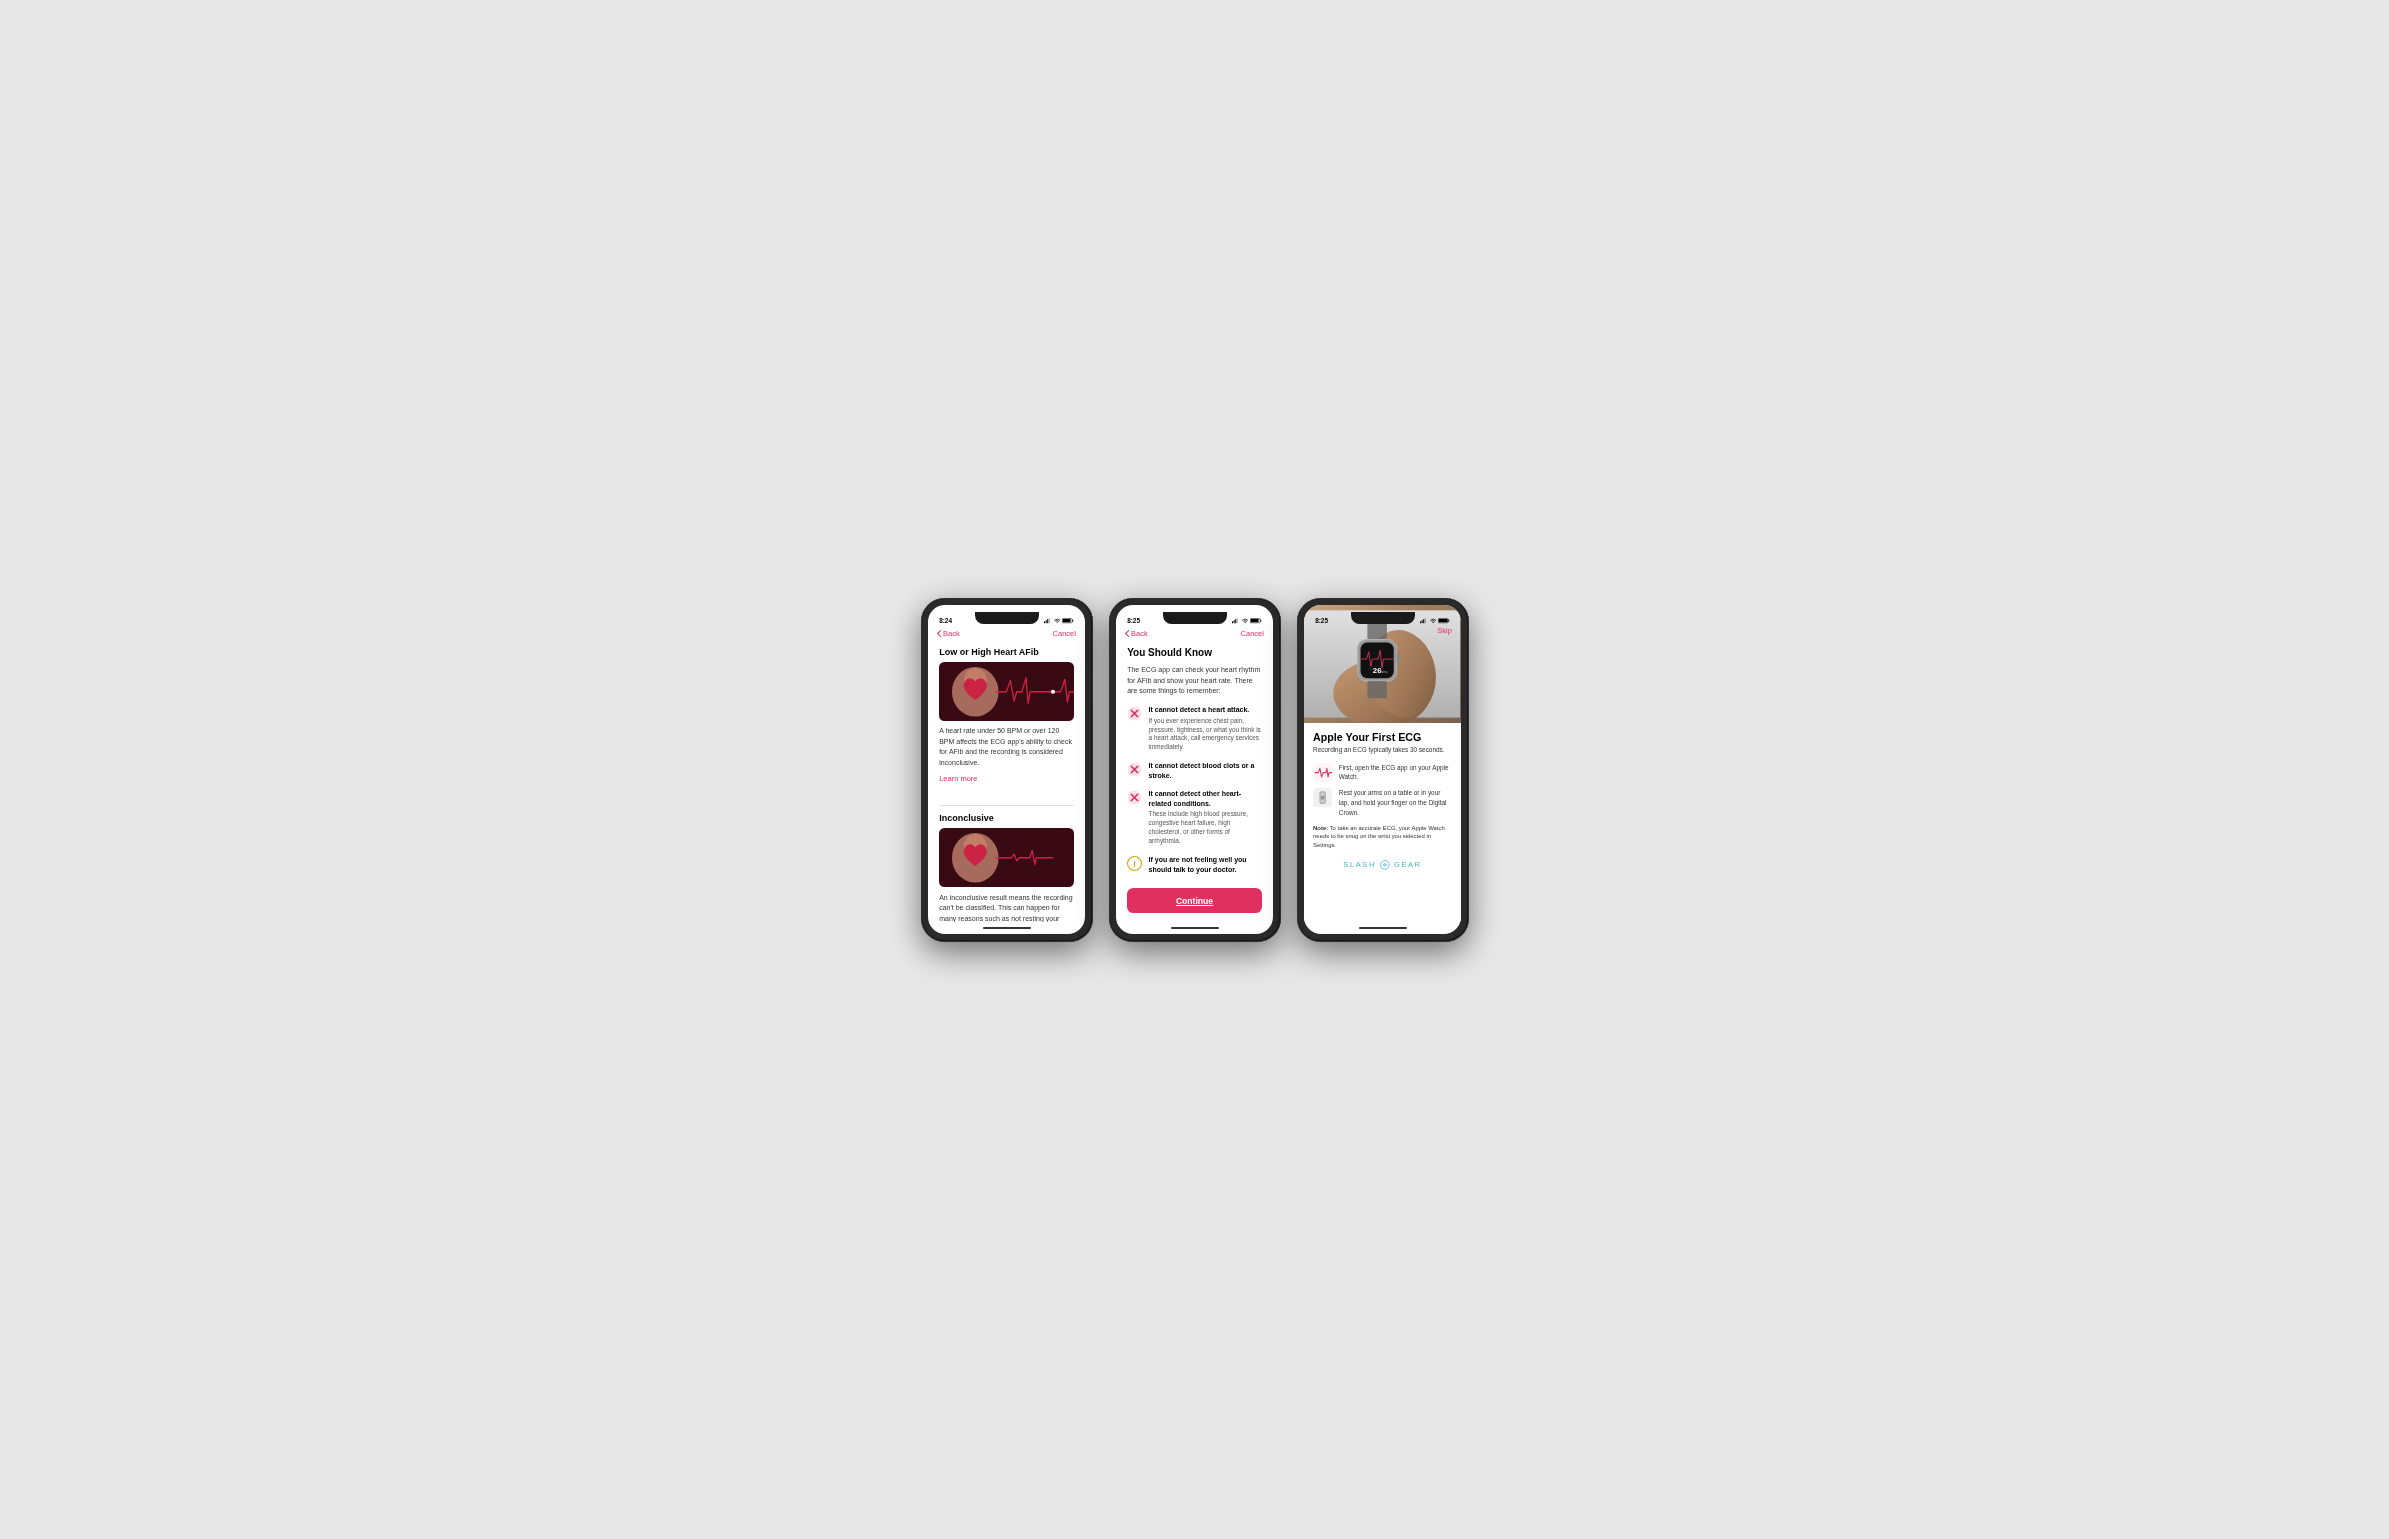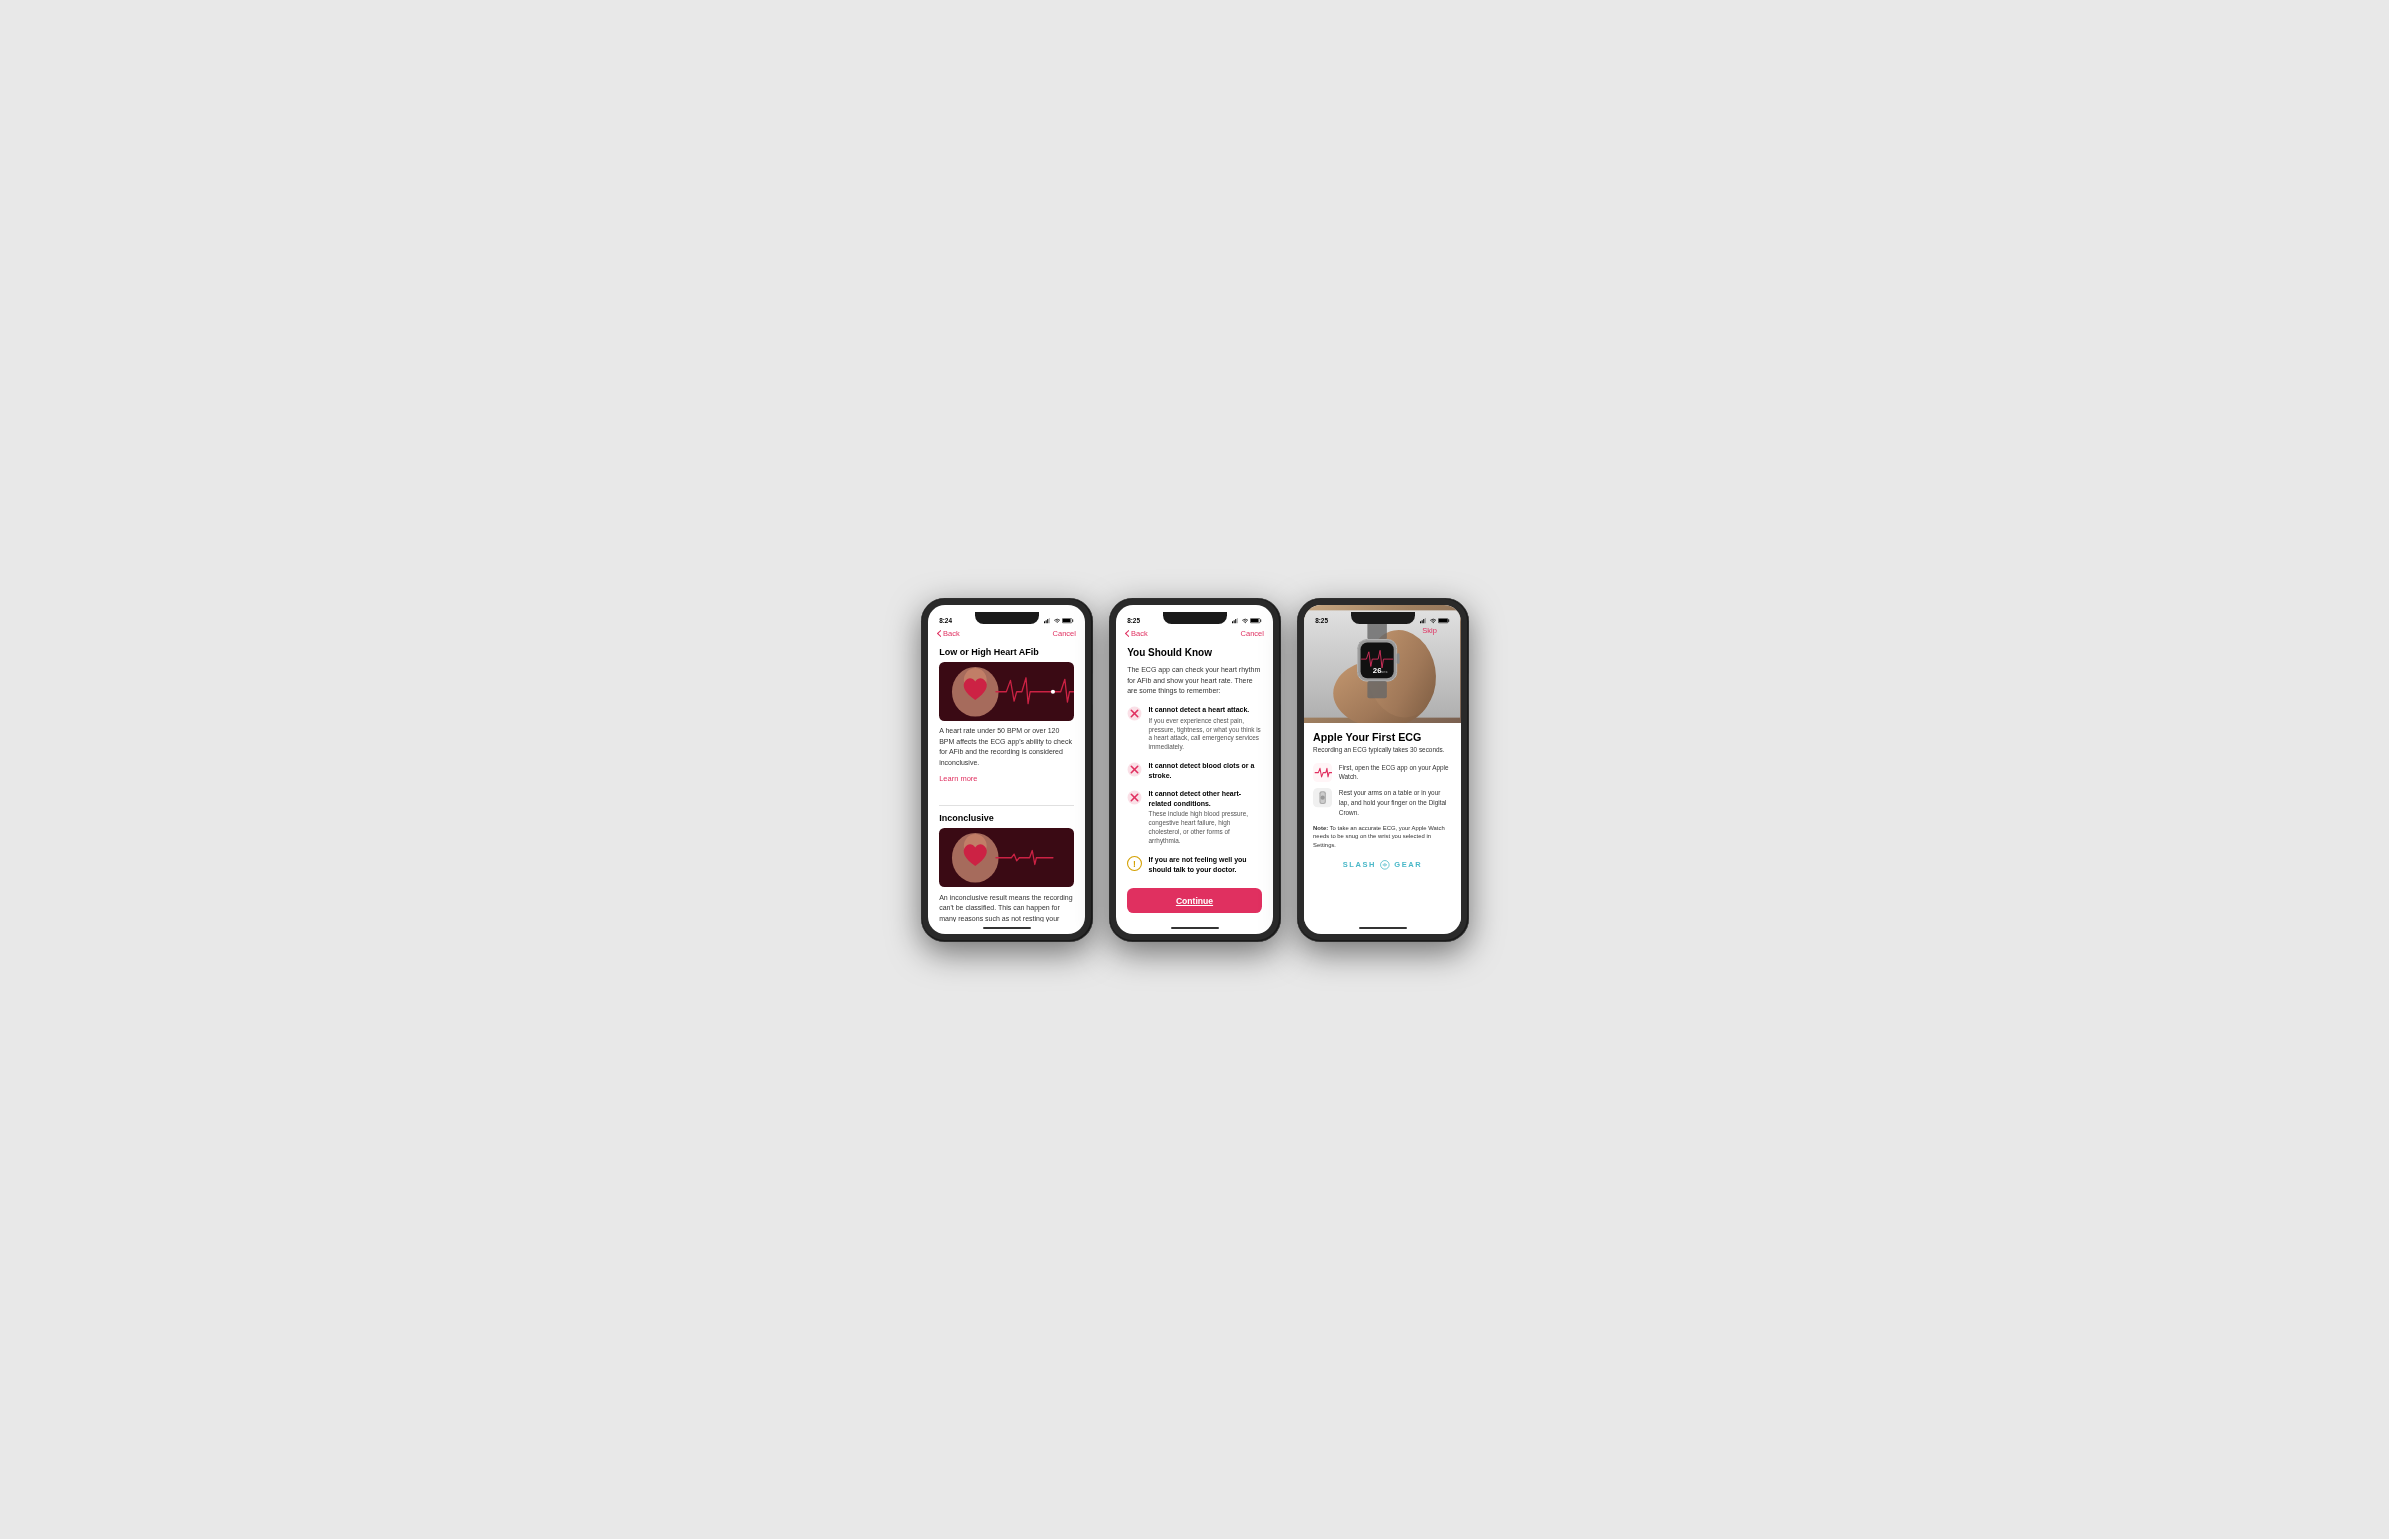--- a/index.html
+++ b/index.html
@@ -548,21 +548,21 @@
                 <path d="M1 4 Q6 -0.5 11 4" stroke="#000" stroke-width="1.5" fill="none" stroke-linecap="round"></path>
               </svg>
               <svg width="11.8" height="5.4" viewBox="0 0 22 10">
                 <rect x="0" y="1" width="19" height="8" rx="2" stroke="#000" stroke-width="1" fill="none"></rect>
                 <rect x="1" y="2" width="17" height="6" rx="1" fill="#000"></rect>
                 <path d="M20 3.5 L20 6.5" stroke="#000" stroke-width="1.5" stroke-linecap="round"></path>
               </svg>
             </div>
           </div>
 
-          <div class="nav-bar" style="position:absolute;top:18px;left:0;right:15px;">
+          <div class="nav-bar" style="position:absolute;top:18px;left:0;right:0;">
             <span></span>
             <span class="nav-action">Skip</span>
           </div>
         </div>
 
         <div class="ecg-card">
           <h2 class="ecg-main-title">Apple Your First ECG</h2>
           <p class="ecg-sub-desc">Recording an ECG typically takes 30 seconds.</p>
 
           <div class="instruction-item">
@@ -585,21 +585,21 @@
               </svg>
             </div>
             <p class="instruction-text">Rest your arms on a table or in your lap, and hold your finger on the Digital Crown.</p>
           </div>
           <p class="note-text">
             <span class="note-bold">Note:</span>
             <span> To take an accurate ECG, your Apple Watch needs to be snug on the wrist you selected in Settings.</span>
           </p>
 
           <div class="slashgear-logo">
-            <span style="font-size:7.5px;font-weight:700;color:#4ab8c8;letter-spacing:1.6px;text-transform:uppercase;">SLASH
+            <span style="font-size:7.5px;font-weight:400;color:#4ab8c8;letter-spacing:1.6px;text-transform:uppercase;">SLASH
               <svg width="9.7" height="9.7" viewBox="0 0 18 18" style="display:inline-block;vertical-align:middle;margin:0 0.5px;">
                 <circle cx="9" cy="9" r="8" stroke="#4ab8c8" stroke-width="1.5" fill="none"></circle>
                 <path d="M5 9 Q9 4 13 9 Q9 14 5 9Z" stroke="#4ab8c8" stroke-width="1" fill="none"></path>
                 <circle cx="9" cy="9" r="2" fill="#4ab8c8" opacity="0.5"></circle>
               </svg>
             GEAR</span>
           </div>
         </div>
         <div class="home-indicator">
           <div class="home-bar"></div>

